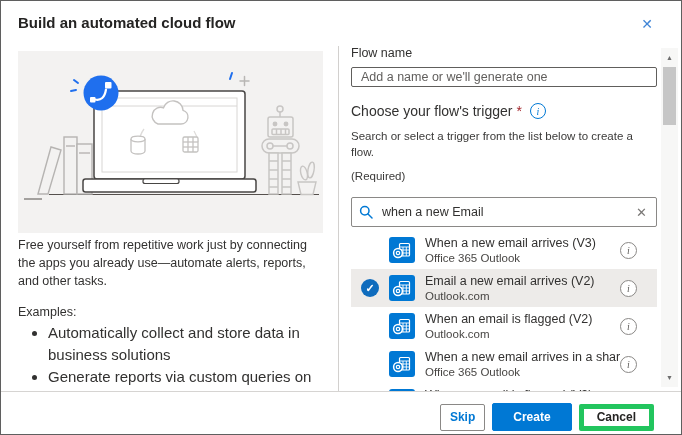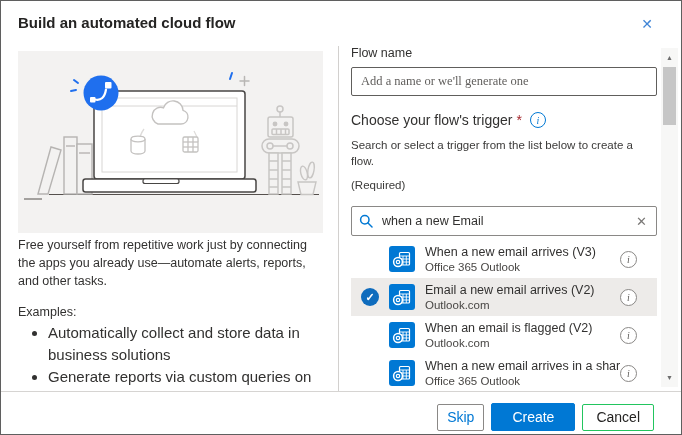--- a/index.html
+++ b/index.html
@@ -14,22 +14,22 @@
     color:#3f84d6;font-size:14px;cursor:pointer;padding:0;line-height:20px;}
   
   .left-col{position:absolute;left:17px;top:50px;width:305px;}
   .illustration{width:305px;height:182px;background:#f3f2f1;}
   .desc{font-size:12.5px;line-height:1.42;color:#323130;}
   .examples-label{margin-top:15px;font-size:12.5px;}
   .examples{margin:3px 0 0 0;padding-left:30px;font-size:15px;line-height:1.45;}
   
   .right-col{position:absolute;left:350px;top:45px;width:306px;}
   .field-label{font-size:12.5px;color:#323130;margin-bottom:7px;}
-  .flow-input{width:100%;box-sizing:border-box;height:29px;border:1px solid #605e5c;border-radius:2px;
-    padding:0 9px;font-size:12.5px;color:#323130;font-family:Liberation Serif, serif;outline:none;}
+  .flow-input{width:100%;box-sizing:border-box;height:20px;border:1px solid #605e5c;border-radius:2px;
+    padding:0 9px;font-size:12.5px;color:#323130;font-family:Liberation Sans, sans-serif;outline:none;}
   .flow-input::placeholder{color:#605e5c;}
   .trigger-header{margin-top:16px;display:flex;align-items:center;font-size:14px;color:#323130;}
   .required-mark{color:#a4262c;margin-left:4px;}
   .info-blue{margin-left:8px;width:14px;height:14px;border:1px solid #0078d4;color:#0078d4;border-radius:50%;
     display:inline-flex;align-items:center;justify-content:center;font-size:10px;font-style:italic;
     font-family:"Liberation Serif",serif;cursor:pointer;}
   .hint{margin-top:9px;font-size:11.5px;color:#3b3a39;line-height:1.4;}
   .hint-2{font-size:11.5px;color:#3b3a39;line-height:1.4;margin-top:8px;}
   .searchbox{margin-top:13px;height:28px;border:1px solid #8a8886;border-radius:2px;display:flex;
     align-items:center;padding:0 7px;background:#fff;}
@@ -54,25 +54,25 @@
   
   .v-divider{position:absolute;left:337px;top:45px;width:1px;height:345px;background:#d2d0ce;}
   .scrollbar{position:absolute;right:3px;top:47px;width:17px;height:339px;background:#f7f7f6;}
   .sb-up,.sb-down{position:absolute;left:0;width:17px;height:15px;display:flex;align-items:center;
     justify-content:center;font-size:7px;color:#6e6e6e;cursor:pointer;}
   .sb-up{top:2px;} .sb-down{bottom:2px;}
   .sb-thumb{position:absolute;left:2px;top:19px;width:13px;height:58px;background:#c6c6c6;cursor:pointer;}
   
   .footer{position:absolute;left:0;right:0;bottom:0;height:42px;border-top:1px solid #d6d4d2;background:#fff;
     display:flex;align-items:center;justify-content:flex-end;gap:7px;padding-right:27px;}
-  .btn{height:27px;border-radius:2px;font-size:14px;font-weight:400;cursor:pointer;
+  .btn{height:27px;border-radius:2px;font-size:12px;font-weight:700;cursor:pointer;
     font-family:"Liberation Sans",sans-serif;margin-top:8px;}
   .btn-skip{background:#fff;border:1px solid #8a8886;color:#0078d4;padding:0 9px;}
   .btn-create{background:#0078d4;border:1px solid #0078d4;color:#fff;padding:0 20px;height:28px;text-align:right;}
-  .btn-cancel{background:#fff;border:1px solid #22c55e;color:#252423;padding:0 13px;}
+  .btn-cancel{background:#fff;border:5px solid #22c55e;color:#252423;padding:0 13px;}
 </style>
 </head>
 <body>
 
 <div class="dialog">
 
   <div class="dlg-title">Build an automated cloud flow</div>
   <button class="close-btn">✕</button>
 
   <div class="left-col">

